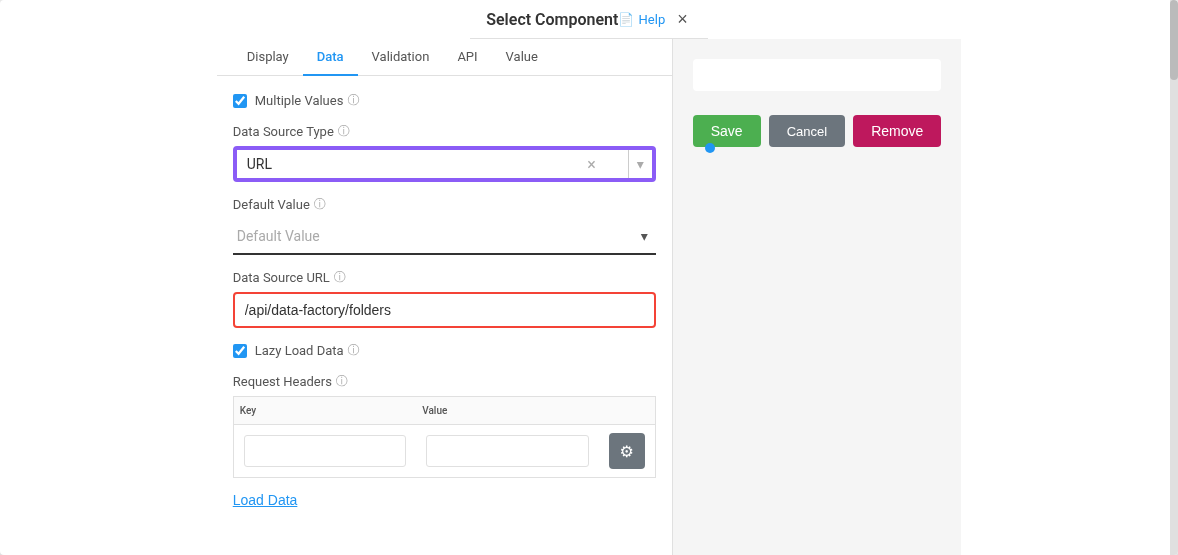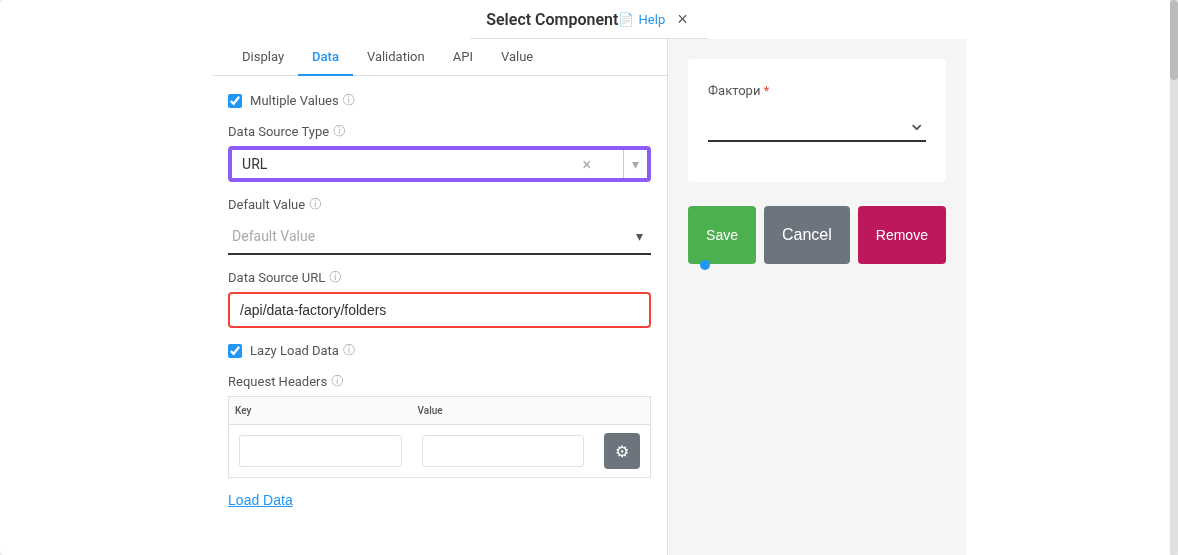--- a/index.html
+++ b/index.html
@@ -303,22 +303,22 @@
       width: 10px;
       height: 10px;
       background: #2196f3;
       border-radius: 50%;
     }
     .btn-cancel {
       background: #6c757d;
       color: #fff;
       border: none;
       border-radius: 4px;
-      padding: 20px 18px;
-      font-size: 16px;
+      padding: 8px 18px;
+      font-size: 13px;
       cursor: pointer;
     }
     .btn-remove {
       background: #be185d;
       color: #fff;
       border: none;
       border-radius: 4px;
       padding: 8px 18px;
       font-size: 14px;
       cursor: pointer;
@@ -455,30 +455,20 @@
           </table>
         </div>
 
         
         <button class="load-data-btn">Load Data</button>
       </div>
     </div>
 
     <div class="right-panel">
       <div style="background:#fff; border-radius:4px; padding: 16px 20px; margin-bottom: 16px;">
-        <div class="preview-field" style="padding: 8px 0;">
-          <div class="preview-field-label">
-            <span>Фактори</span>
-            <span class="required-star"> *</span>
-          </div>
-          <div class="preview-dropdown">
-            <span></span>
-            <span class="preview-dropdown-arrow" style="font-size: 22px; line-height: 1;">⌄</span>
-          </div>
-        </div>
       </div>
 
       <div class="action-buttons">
         <button class="btn-save">Save</button>
         <button class="btn-cancel">Cancel</button>
         <button class="btn-remove">Remove</button>
       </div>
     </div>
   </div>
 

